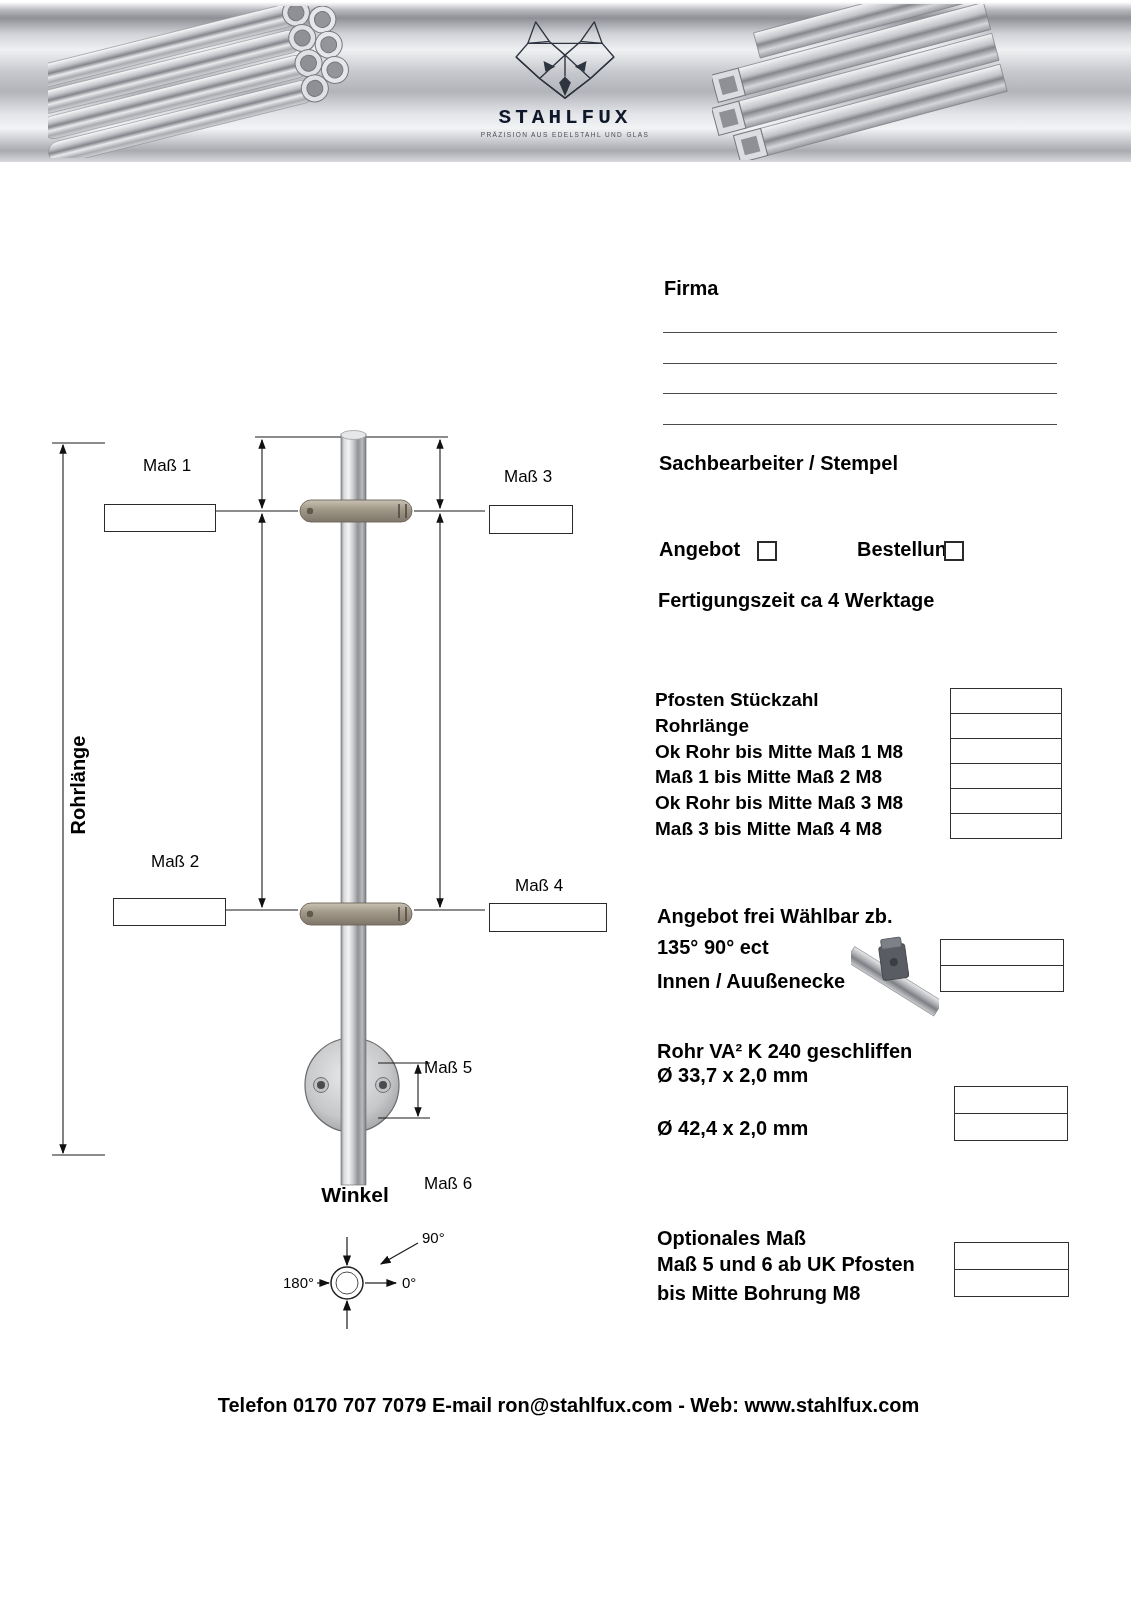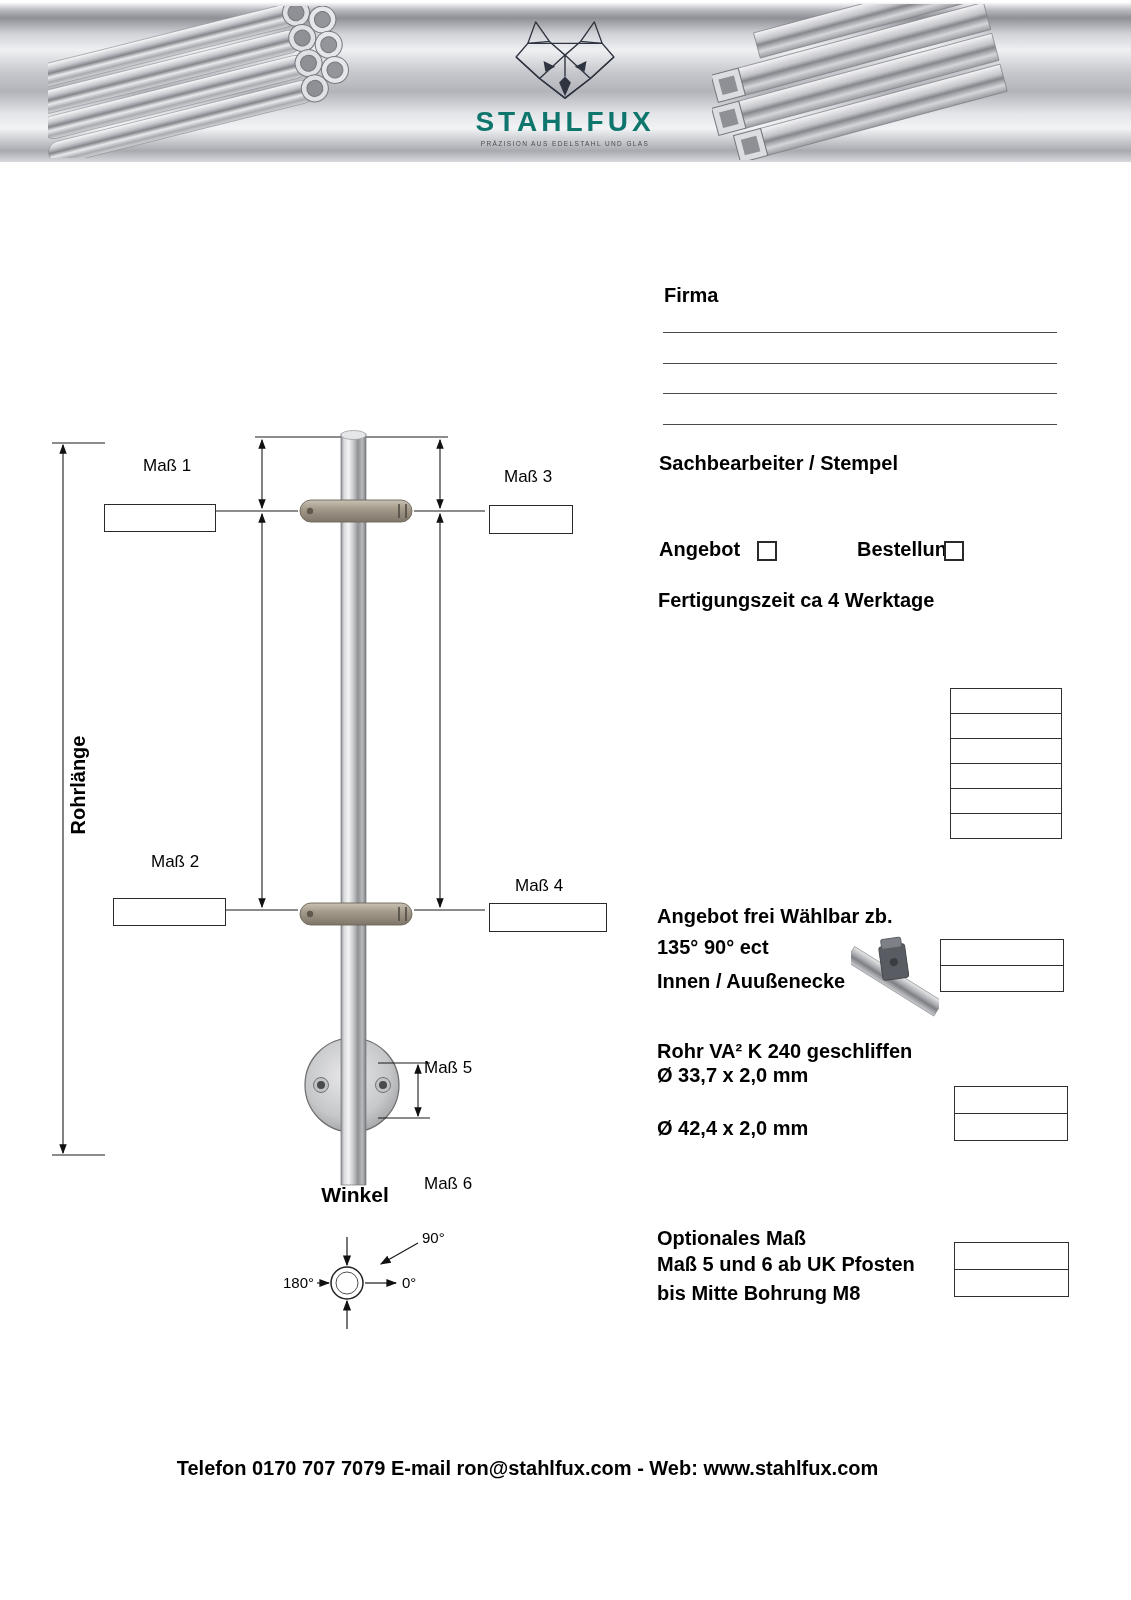--- a/index.html
+++ b/index.html
@@ -4,21 +4,21 @@
 <style>
   html,body{margin:0;padding:0;background:#fff;}
   .page{position:relative;width:1131px;height:1600px;background:#ffffff;
         font-family:"Liberation Sans",sans-serif;color:#000;overflow:hidden;}
   .abs{position:absolute;}
   
   .banner{left:0;top:2px;width:1131px;height:160px;
     background:linear-gradient(180deg,#ffffff 0%,#b9bac0 5%,#8f9096 10%,#d2d3d8 20%,
       #eef0f2 30%,#c7c8cd 44%,#b3b4ba 56%,#e4e5e9 70%,#f2f3f5 79%,#a9aab0 93%,#d8d9dd 100%);}
   .brand-block{left:455px;top:16px;width:220px;height:140px;text-align:center;}
-  .brand-name{font-size:28px;font-weight:bold;letter-spacing:4px;color:#0f766e;margin-top:-2px;}
+  .brand-name{font-size:21px;font-weight:bold;letter-spacing:4px;color:#0f172a;margin-top:-2px;font-family:Liberation Mono, monospace;}
   .brand-tagline{font-size:6.5px;letter-spacing:1.4px;color:#4a4d55;margin-top:2px;}
   
   .title{left:28px;top:250px;font-size:30px;font-weight:bold;white-space:nowrap;}
   .lbl{font-weight:bold;font-size:20px;white-space:nowrap;}
   .lbl-sm{font-weight:bold;font-size:19px;white-space:nowrap;}
   .txt{font-size:17px;white-space:nowrap;}
   .wline{height:0;border-top:1.6px solid #4a4a4a;width:394px;left:663px;}
   .checkbox{width:16px;height:16px;border:2px solid #2a2a2a;background:#fff;}
   .rowlabels .row{height:25.8px;line-height:25.8px;font-weight:bold;font-size:19px;white-space:nowrap;}
   .cellstack .cell{border:1px solid #2f2f2f;background:#fff;margin-top:-1px;}
@@ -103,35 +103,43 @@
       <rect x="26" y="64" width="262" height="28" fill="url(#sqg)" stroke="#7e8086" stroke-width="0.7"></rect>
       <rect x="-2" y="64" width="28" height="28" fill="#dcdde0" stroke="#75777d"></rect>
       <rect x="4" y="70" width="16" height="16" fill="#8e9095"></rect>
       <rect x="40" y="96" width="248" height="28" fill="url(#sqg)" stroke="#7e8086" stroke-width="0.7"></rect>
       <rect x="12" y="96" width="28" height="28" fill="#dcdde0" stroke="#75777d"></rect>
       <rect x="18" y="102" width="16" height="16" fill="#8e9095"></rect>
     </g>
   </svg>
 
 
-  <div class="abs lbl" style="left:664px;top:284px;">Firma</div>
+  <div class="abs lbl" style="left:664px;top:277px;">Firma</div>
   <div class="abs wline" style="top:332px;"></div>
   <div class="abs wline" style="top:363px;"></div>
   <div class="abs wline" style="top:393px;"></div>
   <div class="abs wline" style="top:424px;"></div>
 
   <div class="abs lbl" style="left:659px;top:452px;">Sachbearbeiter / Stempel</div>
 
   <div class="abs lbl" style="left:659px;top:538px;">Angebot</div>
   <div class="abs checkbox" style="left:757px;top:541px;"></div>
   <div class="abs lbl" style="left:817px;top:538px;margin-left:40px;">Bestellung</div>
   <div class="abs checkbox" style="left:944px;top:541px;"></div>
 
   <div class="abs lbl-sm" style="left:658px;top:589px;font-size:20px;">Fertigungszeit ca 4 Werktage</div>
 
+  <div class="abs rowlabels" style="left:655px;top:687px;">
+    <div class="row">Pfosten Stückzahl</div>
+    <div class="row">Rohrlänge</div>
+    <div class="row">Ok Rohr bis Mitte Maß 1 M8</div>
+    <div class="row">Maß 1 bis Mitte Maß 2 M8</div>
+    <div class="row">Ok Rohr bis Mitte Maß 3 M8</div>
+    <div class="row">Maß 3 bis Mitte Maß 4 M8</div>
+  </div>
 
   <div class="abs cellstack" style="left:950px;top:689px;">
     <div class="cell" style="width:110px;height:24px;"></div>
     <div class="cell" style="width:110px;height:24px;"></div>
     <div class="cell" style="width:110px;height:24px;"></div>
     <div class="cell" style="width:110px;height:24px;"></div>
     <div class="cell" style="width:110px;height:24px;"></div>
     <div class="cell" style="width:110px;height:24px;"></div>
   </div>
 
@@ -286,15 +294,15 @@
   <div class="abs box" style="left:113px;top:898px;width:111px;height:26px;"></div>
 
   <div class="abs txt" style="left:515px;top:876px;">Maß 4</div>
   <div class="abs box" style="left:489px;top:903px;width:116px;height:27px;"></div>
 
   <div class="abs txt" style="left:424px;top:1058px;">Maß 5</div>
   <div class="abs txt" style="left:424px;top:1174px;">Maß 6</div>
 
   <div class="abs lbl" style="left:290px;top:1183px;width:130px;text-align:center;font-size:21px;">Winkel</div>
 
-  <div class="abs footer-line" style="top:1457px;">Telefon 0170 707 7079 E-mail ron@stahlfux.com - Web: www.stahlfux.com</div>
+  <div class="abs footer-line" style="top:1394px;padding-left:41px;">Telefon 0170 707 7079 E-mail ron@stahlfux.com - Web: www.stahlfux.com</div>
 
 </div>
 
 </body></html>

